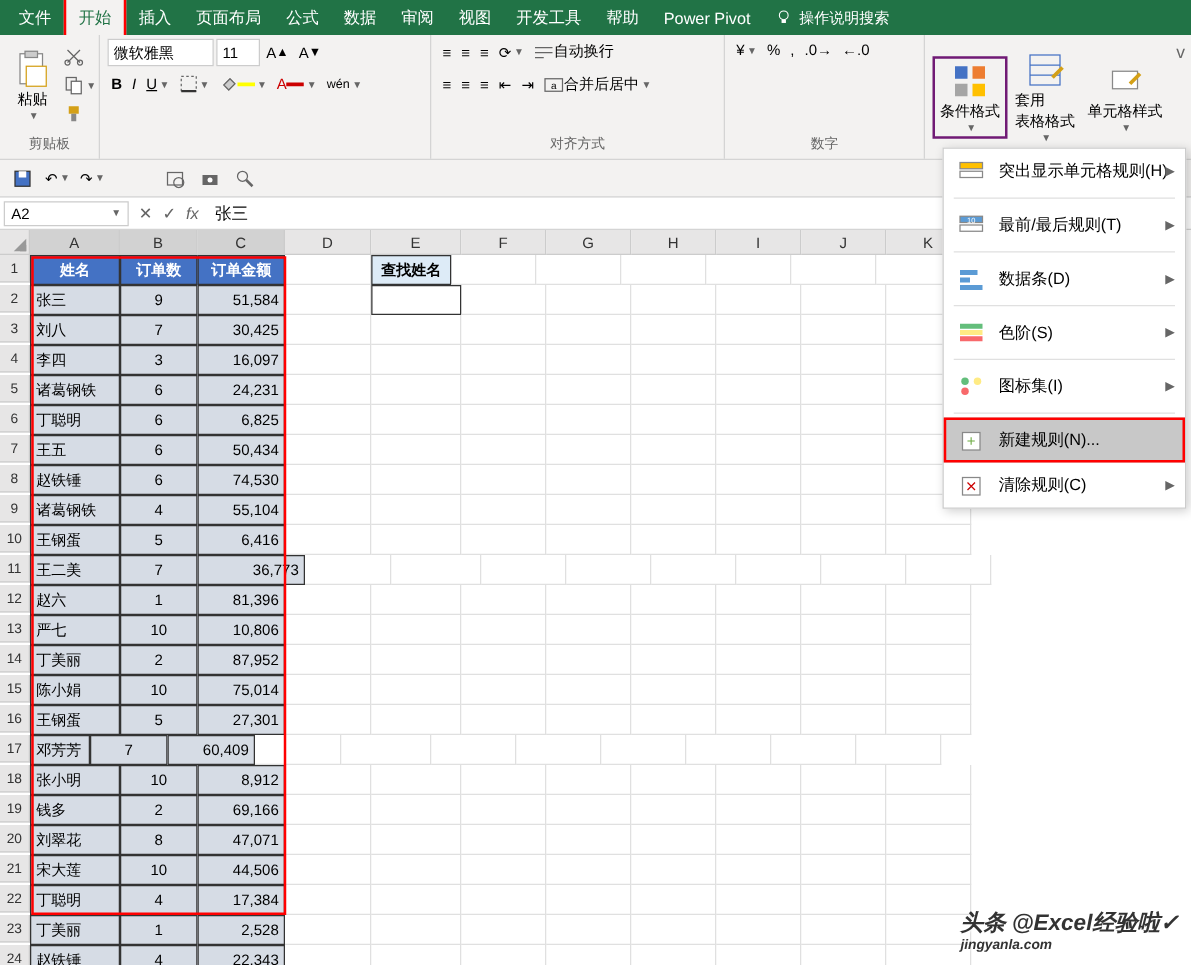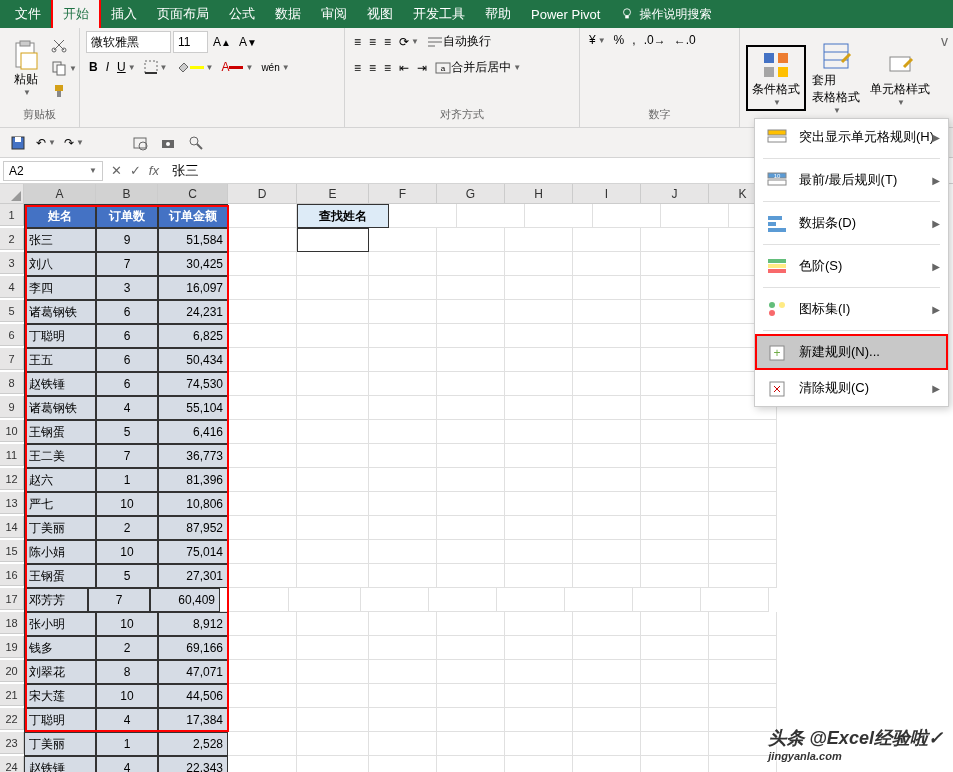--- a/index.html
+++ b/index.html
@@ -18,21 +18,21 @@
     .ribbon-btn-large { display: flex; flex-direction: column; align-items: center; padding: 2px 4px; cursor: pointer; font-size: 12px; }
     .ribbon-btn-large .icon { width: 32px; height: 32px; }
     .ribbon-col { display: flex; flex-direction: column; gap: 3px; justify-content: center; }
     .ribbon-row { display: flex; gap: 2px; align-items: center; }
     .dropdown-arrow { font-size: 8px; color: #666; margin-left: 2px; }
     .font-select { border: 1px solid #ccc; height: 22px; padding: 0 4px; font-size: 12px; background: #fff; }
     .font-name { width: 85px; }
     .font-size { width: 35px; }
     .ribbon-icon-btn { padding: 2px 3px; cursor: pointer; display: flex; align-items: center; }
     
-    .cond-format { border: 2px solid #000000; justify-content: space-between; }
+    .cond-format { border: 2px solid #701a75; justify-content: space-between; }
     
     .ribbon-collapse { position: absolute; right: 5px; top: 5px; cursor: pointer; font-size: 14px; color: #666; }
     
     .qat { height: 30px; background: #f3f2f1; display: flex; align-items: center; padding: 0 8px; gap: 8px; border-bottom: 1px solid #d4d4d4; }
     .qat-btn { cursor: pointer; padding: 2px; width: 20px; height: 20px; display: flex; align-items: center; justify-content: center; }
     
     .formula-bar { height: 26px; display: flex; align-items: center; border-bottom: 1px solid #d4d4d4; }
     .name-box { width: 100px; border: 1px solid #ccc; height: 20px; padding: 0 5px; margin: 0 3px; background: #fff; display: flex; align-items: center; justify-content: space-between; }
     .name-box-arrow { font-size: 8px; color: #666; }
     .fx-controls { display: flex; gap: 8px; padding: 0 5px; align-items: center; }
@@ -322,21 +322,21 @@
           <div class="col-header" style="width: 68px;">K</div>
         </div>
     </div>
     <div id="rows">
         <div style="display: flex;">
           <div class="row-header">1</div>
           <div class="cell header-cell" style="width: 72px;">姓名</div>
           <div class="cell header-cell" style="width: 62px;">订单数</div>
           <div class="cell header-cell" style="width: 70px;">订单金额</div>
           <div class="cell" style="width: 69px;"></div>
-          <div class="cell lookup-header" style="width: 92px;">查找姓名</div>
+          <div class="cell lookup-header" style="width: 64px;">查找姓名</div>
           <div class="cell" style="width: 68px;"></div>
           <div class="cell" style="width: 68px;"></div>
           <div class="cell" style="width: 68px;"></div>
           <div class="cell" style="width: 68px;"></div>
           <div class="cell" style="width: 68px;"></div>
           <div class="cell" style="width: 68px;"></div>
         </div>
         <div style="display: flex;">
           <div class="row-header">2</div>
           <div class="cell data-cell" style="width: 72px;">张三</div>
@@ -460,21 +460,21 @@
           <div class="cell" style="width: 68px;"></div>
           <div class="cell" style="width: 68px;"></div>
           <div class="cell" style="width: 68px;"></div>
           <div class="cell" style="width: 68px;"></div>
           <div class="cell" style="width: 68px;"></div>
         </div>
         <div style="display: flex;">
           <div class="row-header">11</div>
           <div class="cell data-cell" style="width: 72px;">王二美</div>
           <div class="cell data-cell num" style="width: 62px;">7</div>
-          <div class="cell data-cell amt" style="width: 70px;">36,773</div>
+          <div class="cell data-cell amt" style="width: 86px;">36,773</div>
           <div class="cell" style="width: 69px;"></div>
           <div class="cell" style="width: 72px;"></div>
           <div class="cell" style="width: 68px;"></div>
           <div class="cell" style="width: 68px;"></div>
           <div class="cell" style="width: 68px;"></div>
           <div class="cell" style="width: 68px;"></div>
           <div class="cell" style="width: 68px;"></div>
           <div class="cell" style="width: 68px;"></div>
         </div>
         <div style="display: flex;">
@@ -542,21 +542,21 @@
           <div class="cell" style="width: 72px;"></div>
           <div class="cell" style="width: 68px;"></div>
           <div class="cell" style="width: 68px;"></div>
           <div class="cell" style="width: 68px;"></div>
           <div class="cell" style="width: 68px;"></div>
           <div class="cell" style="width: 68px;"></div>
           <div class="cell" style="width: 68px;"></div>
         </div>
         <div style="display: flex;">
           <div class="row-header">17</div>
-          <div class="cell data-cell" style="width: 64px; font-family: Liberation Serif, serif;">邓芳芳</div>
+          <div class="cell data-cell" style="width: 48px; font-family: Liberation Serif, serif;">邓芳芳</div>
           <div class="cell data-cell num" style="width: 62px;">7</div>
           <div class="cell data-cell amt" style="width: 70px;">60,409</div>
           <div class="cell" style="width: 69px;"></div>
           <div class="cell" style="width: 72px;"></div>
           <div class="cell" style="width: 68px;"></div>
           <div class="cell" style="width: 68px;"></div>
           <div class="cell" style="width: 68px;"></div>
           <div class="cell" style="width: 68px;"></div>
           <div class="cell" style="width: 68px;"></div>
           <div class="cell" style="width: 68px;"></div>

